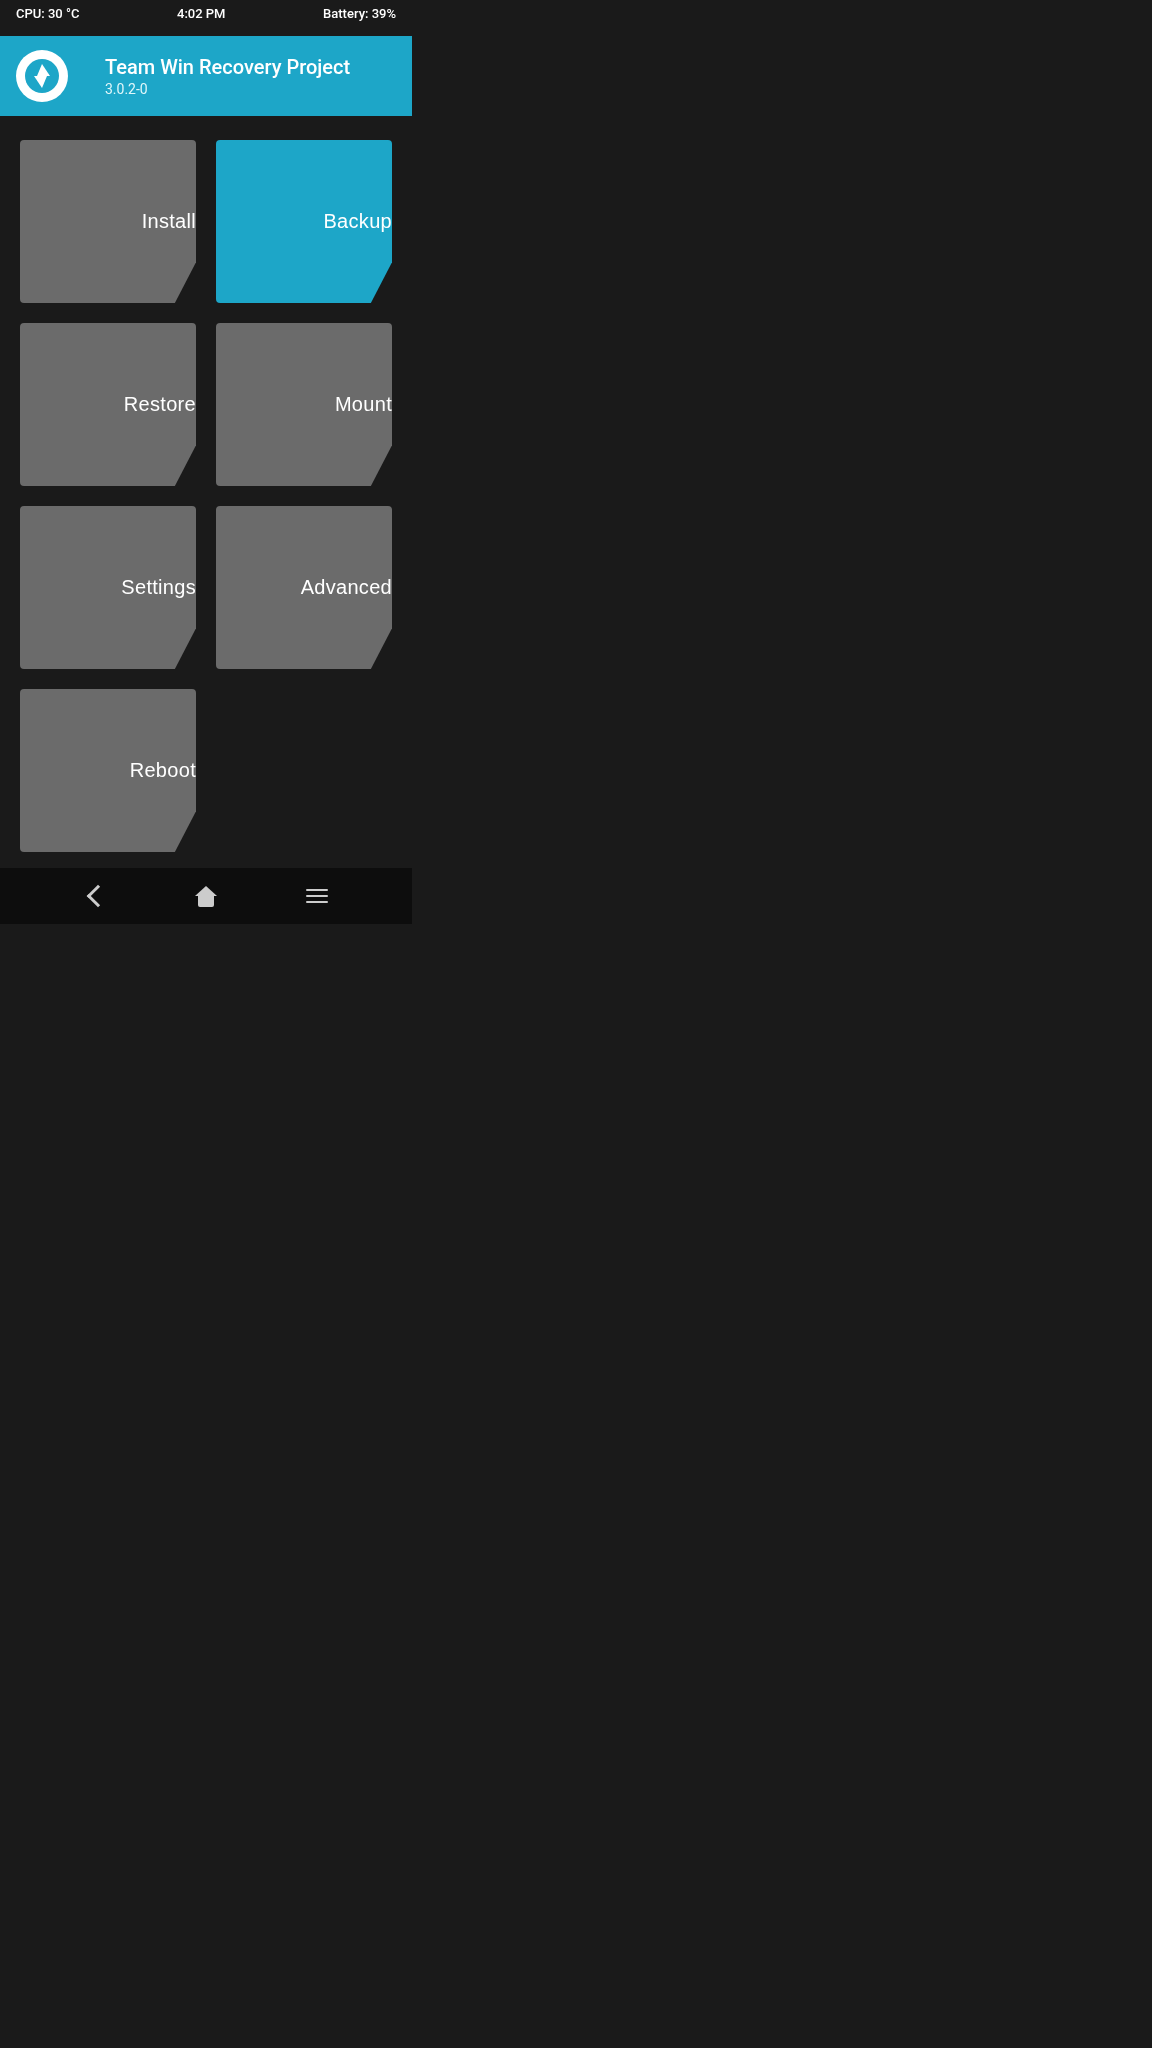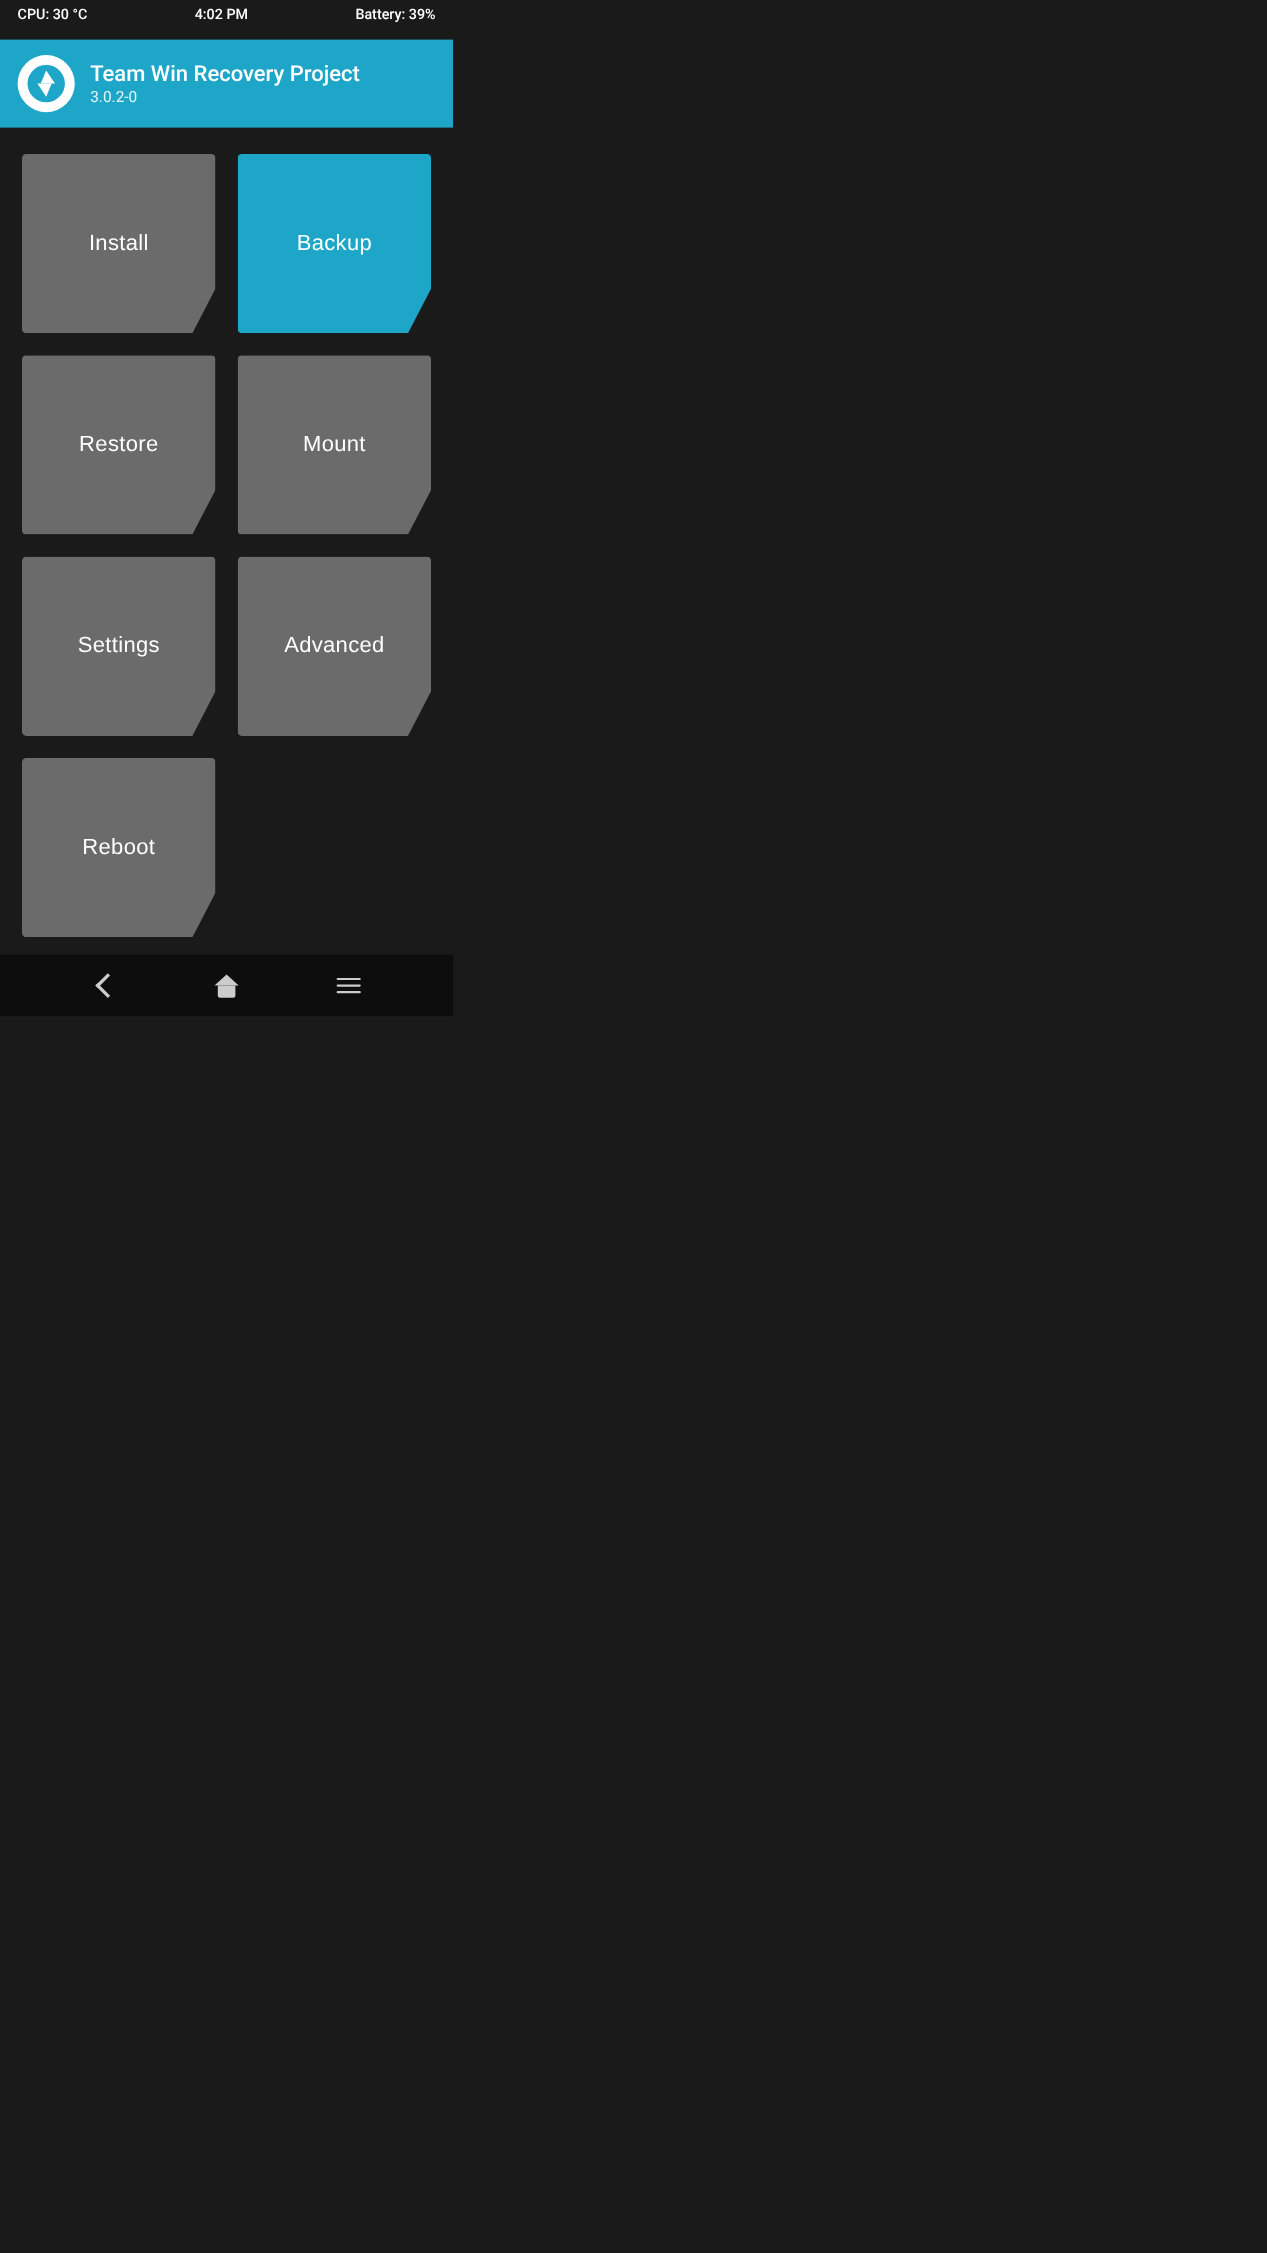--- a/index.html
+++ b/index.html
@@ -35,20 +35,21 @@
       font-weight: 500;
     }
 
     
     .header {
       background-color: #1da6c8;
       display: flex;
       align-items: center;
       padding: 12px 16px;
       height: 80px;
+      gap: 23px;
     }
 
     .header-logo {
       width: 52px;
       height: 52px;
       background-color: white;
       border-radius: 50%;
       display: flex;
       align-items: center;
       justify-content: center;
@@ -94,21 +95,21 @@
       background-color: #6b6b6b;
       border: none;
       border-radius: 4px;
       color: #ffffff;
       font-size: 20px;
       font-weight: 400;
       cursor: pointer;
       position: relative;
       display: flex;
       align-items: center;
-      justify-content: center;
+      justify-content: flex-end;
       clip-path: polygon(0 0, 100% 0, 100% 75%, 88% 100%, 0 100%);
       min-height: 110px;
       letter-spacing: 0.3px;
     }
 
     .btn.active {
       background-color: #1da6c8;
     }
 
     

